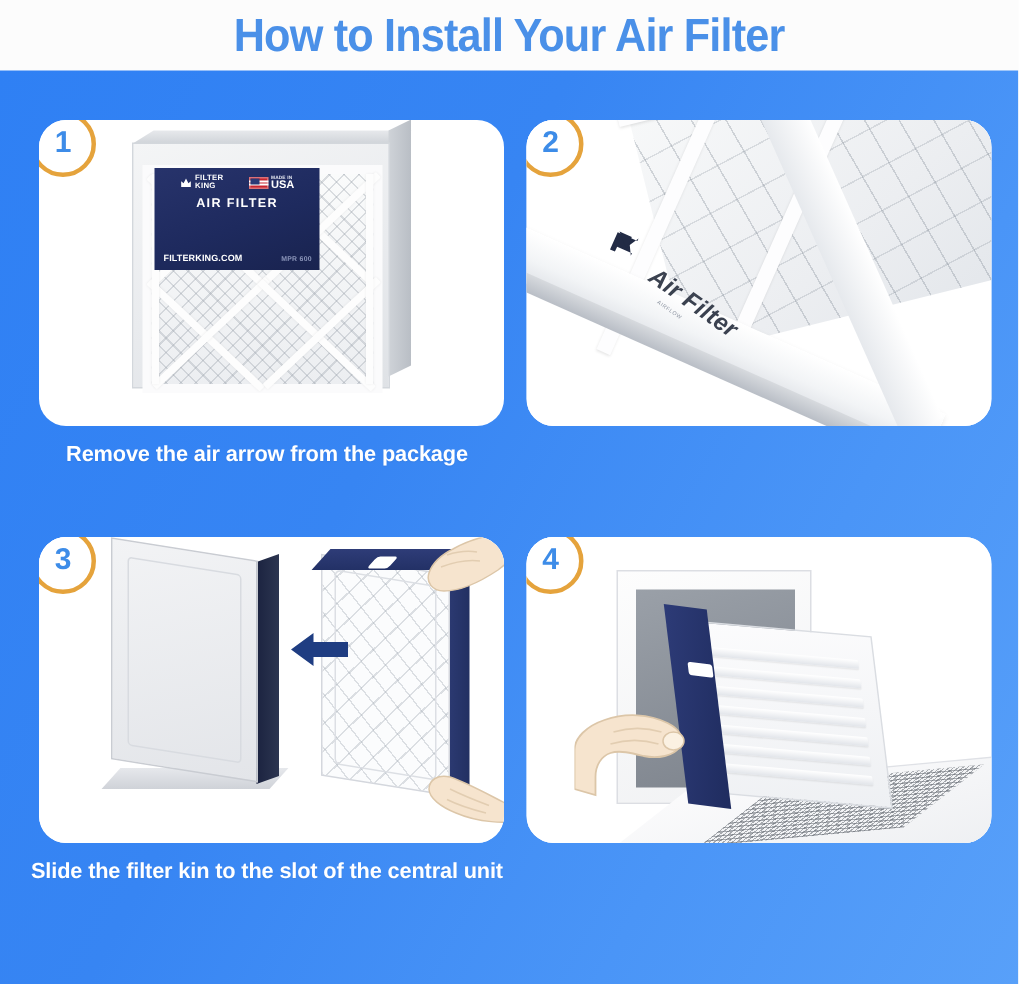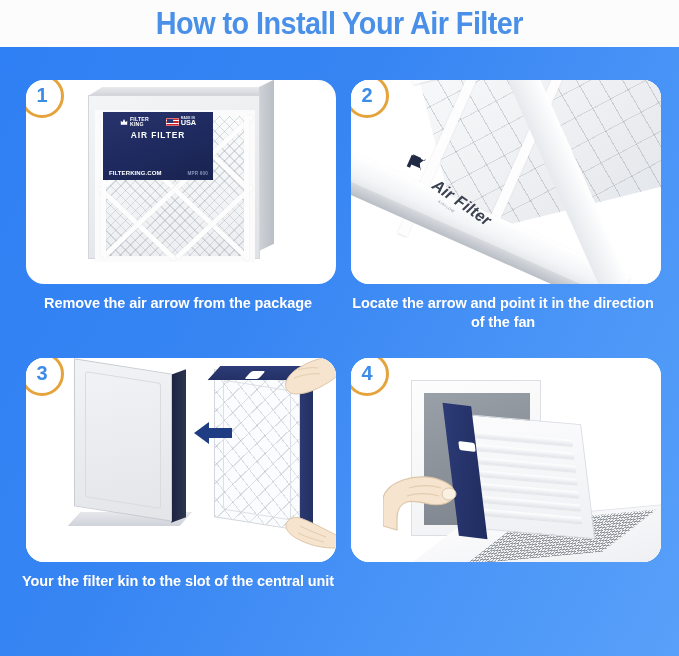--- a/index.html
+++ b/index.html
@@ -629,21 +629,20 @@
                 <path d="M3 3 L13 3 L13 13 Z" fill="#222b45"></path>
               </svg>
 
               <div class="cs-airfilter">
                 <span>Air Filter</span>
                 <span class="tiny">AIRFLOW</span>
               </div>
             </div>
           </div>
         </div>
-        <div class="caption">Locate the arrow and point it in the direction of the fan</div>
       </div>
 
       <div class="step step-3">
         <div class="card">
           <div class="badge">
             <span>3</span>
           </div>
 
           <div class="art">
             <div class="scene3">
@@ -673,21 +672,21 @@
               </svg>
 
               <svg class="hand-bottom" viewBox="0 0 80 44">
                 <path d="M80 40 C62 44 44 42 30 36 C20 32 12 26 12 20 C12 14 18 10 26 12 C38 16 52 24 64 30 C70 33 76 37 80 40 Z" fill="#f6e4ce" stroke="#dcc6a8" stroke-width="1"></path>
                 <path d="M26 20 C34 24 44 28 52 31" fill="none" stroke="#e2cdb1" stroke-width="1"></path>
                 <path d="M24 27 C32 31 42 34 50 36" fill="none" stroke="#e2cdb1" stroke-width="1"></path>
               </svg>
             </div>
           </div>
         </div>
-        <div class="caption">Your the filter kin to the slot of the central unit</div>
+        <div class="caption">Slide the filter kin to the slot of the central unit</div>
       </div>
 
       <div class="step step-4">
         <div class="card">
           <div class="badge">
             <span>4</span>
           </div>
 
           <div class="art">
             <div class="scene4">

